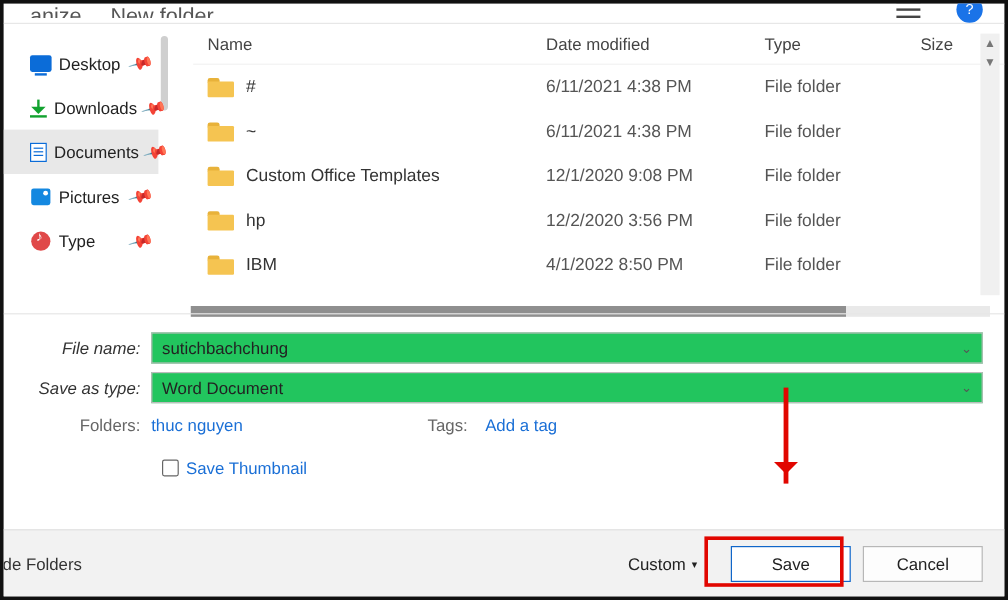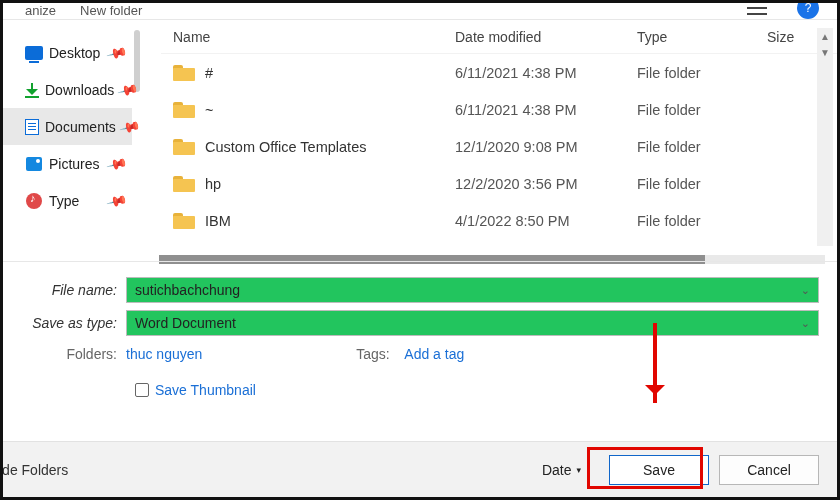--- a/index.html
+++ b/index.html
@@ -1,17 +1,17 @@
 <!DOCTYPE html>
 <html><head>
 <meta charset="utf-8">
 <style>
   * { box-sizing: border-box; margin: 0; padding: 0; font-family: "Segoe UI", Arial, sans-serif; }
   body { width: 840px; height: 500px; background: #fff; overflow: hidden; position: relative; border: 3px solid #111; }
-  .toolbar-top { height: 12px; padding: 0 12px; display:flex; align-items:flex-start; color:#555; font-size:13px; gap:24px; overflow:hidden; }
+  .toolbar-top { height: 12px; padding: 0 12px; display:flex; align-items:flex-start; color:#555; font-size:18px; gap:24px; overflow:hidden; }
   .toolbar-top .organize { margin-left:10px; }
   .toolbar-right-icon { position:absolute; top:-6px; right:18px; width:22px; height:22px; border-radius:50%; background:#1a73e8; display:flex; align-items:center; justify-content:center; color:#fff; font-size:12px;}
   .toolbar-view { position:absolute; top:-2px; right:70px; width:20px; height:14px; border:2px solid #444; border-left:none; border-right:none;}
   .toolbar-view::before{content:"";position:absolute; top:4px;left:0;right:0;height:2px;background:#444;}
   .hr { height:1px; background:#e7e7e7; margin-top:4px;}
   .hr2 { height:1px; background:#e7e7e7; position:absolute; left:0; right:0; top:258px;}
   .main { display:flex; height:238px; }
   .nav { width:130px; padding-top:14px; border-right:1px solid transparent; position:relative;}
   .nav-scroll{position:absolute; right:-8px; top:10px; width:6px; height:62px; background:#cfcfcf; border-radius:3px;}
   .nav-item { display:flex; align-items:center; height:37px; padding-left:22px; gap:6px; font-size:14px; color:#222; position:relative;}
@@ -211,21 +211,21 @@
   <div class="thumb-row">
     <span class="cb"></span>
     <span>Save Thumbnail</span>
   </div>
 </div>
 
 <div class="footer">
   <span class="hide-folders">ide Folders</span>
   <span class="spacer"></span>
   <span class="tools">
-    <span>Date</span>
+    <span>Custom</span>
     <span class="tri">▾</span>
   </span>
   <div class="btn save">Save</div>
   <div class="btn">Cancel</div>
 </div>
 
 <div class="arrow-anno"></div>
 <div class="save-highlight"></div>
 
 </body></html>

